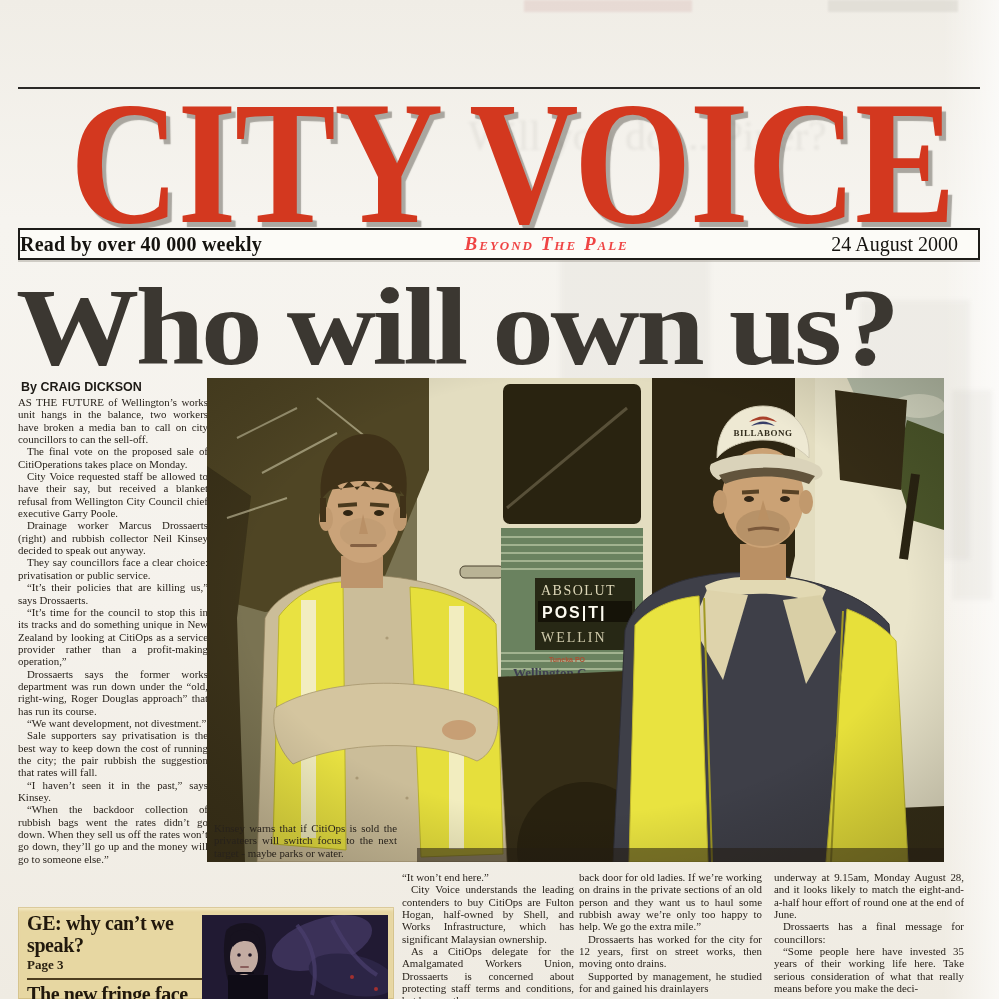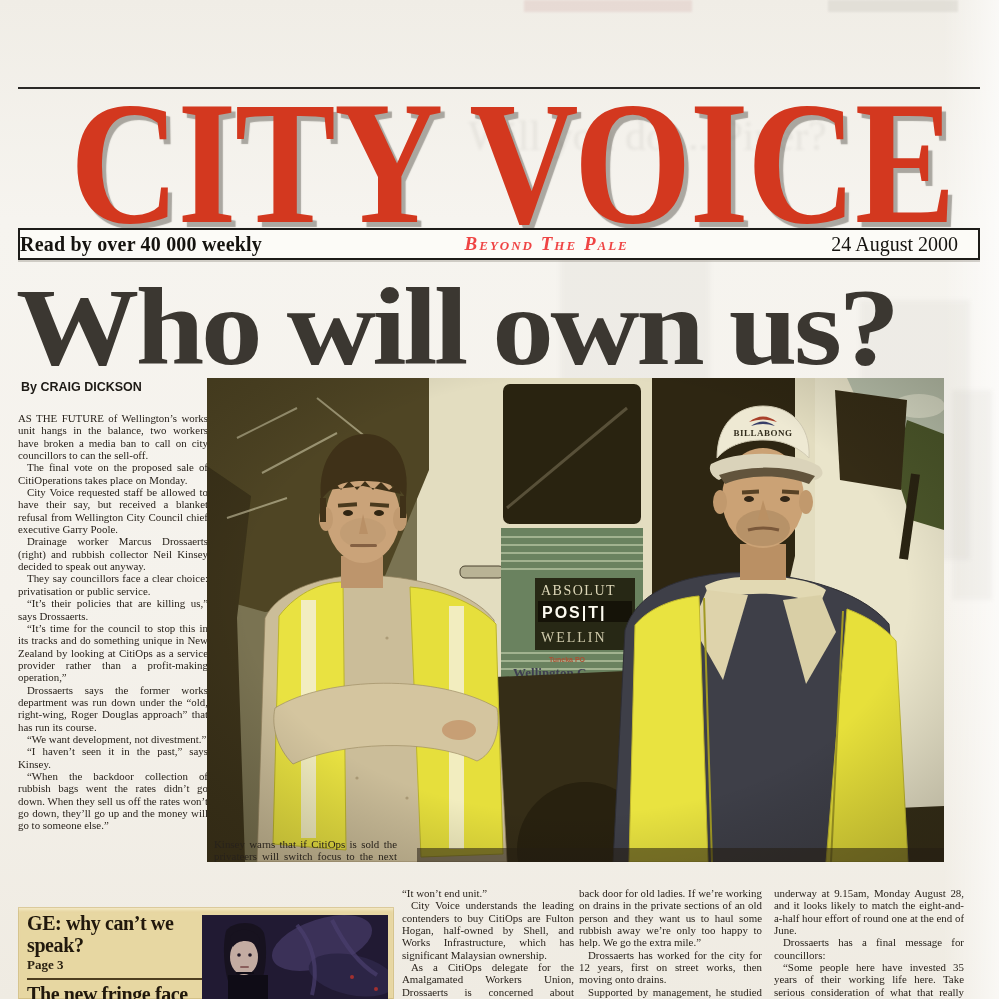--- a/index.html
+++ b/index.html
@@ -38,21 +38,21 @@
     position:absolute;left:16px;top:272px;white-space:nowrap;
     font-weight:bold;font-size:110px;line-height:1;letter-spacing:-3px;color:#3b3731;
     transform:scaleX(1.12);transform-origin:0 50%;
   }
   
   .byline{position:absolute;left:21px;top:380px;font-family:"Liberation Sans",sans-serif;
     font-weight:bold;font-size:12.5px;color:#1d1a15;}
   .col{position:absolute;font-size:10.9px;line-height:12.35px;color:#28221b;
     text-align:justify;overflow:hidden;}
   .col p{margin:0;text-indent:9px;}
-  .col p:first-child{text-indent:0;margin-top:16px;}
+  .col p:first-child{text-indent:0;}
   .col1{left:18px;top:396px;width:190px;height:509px;}
   .col2{left:214px;top:822px;width:183px;height:40px;}
   .col3{left:402px;top:871px;width:172px;height:128px;}
   .col4{left:579px;top:871px;width:183px;height:128px;}
   .col5{left:774px;top:871px;width:190px;height:128px;}
   
   .photo{position:absolute;left:207px;top:378px;width:737px;height:484px;}
   
   .teaser{position:absolute;left:18px;top:907px;width:376px;height:92px;
     background:#e7d7a2;box-shadow:inset 0 0 0 1px rgba(175,148,82,.35), inset 0 3px 3px rgba(255,250,230,.5);}
@@ -93,20 +93,21 @@
   <div class="col col1">
       <p>AS THE FUTURE of Wellington’s works unit hangs in the balance, two workers have broken a media ban to call on city councillors to can the sell-off.</p>
       <p>The final vote on the proposed sale of CitiOperations takes place on Monday.</p>
       <p>City Voice requested staff be allowed to have their say, but received a blanket refusal from Wellington City Council chief executive Garry Poole.</p>
       <p>Drainage worker Marcus Drossaerts (right) and rubbish collector Neil Kinsey decided to speak out anyway.</p>
       <p>They say councillors face a clear choice: privatisation or public service.</p>
       <p>“It’s their policies that are killing us,” says Drossaerts.</p>
       <p>“It’s time for the council to stop this in its tracks and do something unique in New Zealand by looking at CitiOps as a service provider rather than a profit-making operation,”</p>
       <p>Drossaerts says the former works department was run down under the “old, right-wing, Roger Douglas approach” that has run its course.</p>
       <p>“We want development, not divestment.”</p>
+      <p>Sale supporters say privatisation is the best way to keep down the cost of running the city; the pair rubbish the suggestion that rates will fall.</p>
       <p>“I haven’t seen it in the past,” says Kinsey.</p>
       <p>“When the backdoor collection of rubbish bags went the rates didn’t go down. When they sell us off the rates won’t go down, they’ll go up and the money will go to someone else.”</p>
     </div>
 
   <svg class="photo" viewBox="0 0 737 484">
     <defs>
       <radialGradient id="vign" cx="50%" cy="45%" r="75%">
         <stop offset="60%" stop-color="#000" stop-opacity="0"></stop>
         <stop offset="100%" stop-color="#1a1408" stop-opacity=".28"></stop>
       </radialGradient>
@@ -227,21 +228,21 @@
 
     <rect width="737" height="484" fill="#e8cf5e" opacity=".09"></rect>
     <rect width="737" height="484" fill="url(#vign)"></rect>
     <rect x="210" y="470" width="527" height="14" fill="#241d12" opacity=".55"></rect>
   </svg>
 
   <div class="col col2">
       <p>Kinsey warns that if CitiOps is sold the privateers will switch focus to the next target - maybe parks or water.</p>
     </div>
   <div class="col col3">
-      <p>“It won’t end unit.”</p>
+      <p>“It won’t end here.”</p>
       <p>City Voice understands the leading contenders to buy CitiOps are Fulton Hogan, half-owned by Shell, and Works Infrastructure, which has significant Malaysian ownership.</p>
       <p>As a CitiOps delegate for the Amalgamated Workers Union, Drossaerts is concerned about protecting staff terms and conditions, but he says the</p>
     </div>
   <div class="col col4">
       <p>back door for old ladies. If we’re working on drains in the private sections of an old person and they want us to haul some rubbish away we’re only too happy to help. We go the extra mile.”</p>
       <p>Drossaerts has worked for the city for 12 years, first on street works, then moving onto drains.</p>
       <p>Supported by management, he studied for and gained his drainlayers</p>
     </div>
   <div class="col col5">
       <p>underway at 9.15am, Monday August 28, and it looks likely to match the eight-and-a-half hour effort of round one at the end of June.</p>

